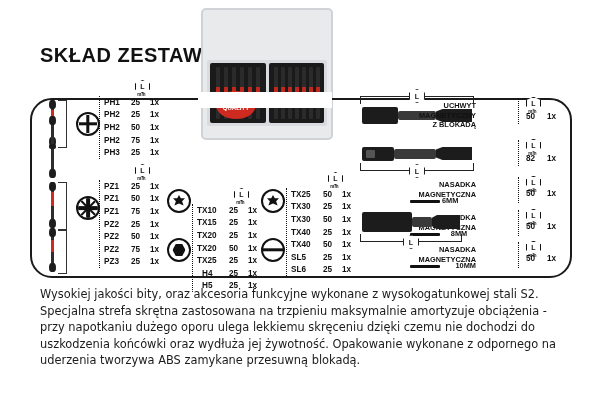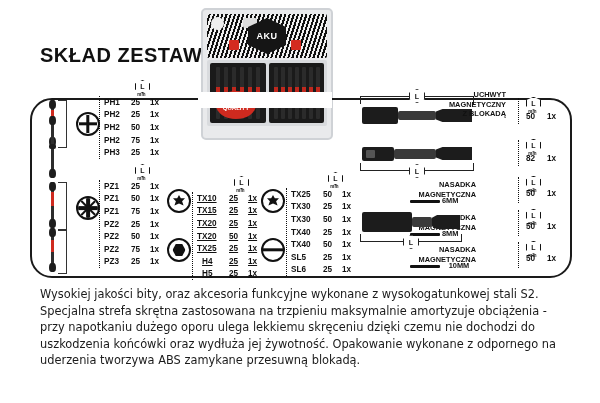--- a/index.html
+++ b/index.html
@@ -177,29 +177,20 @@
   .para p{margin:0;}
 </style>
 </head>
 <body>
 
 <div id="root">
 
   <div class="title">SKŁAD ZESTAWU:</div>
 
   <div class="product">
-    <div class="prod-head">
-      <div class="prod-badge"></div>
-      <div class="prod-badge2"></div>
-      <div class="prod-chip" style="left:22px;top:26px;"></div>
-      <div class="prod-chip" style="left:84px;top:26px;"></div>
-      <div class="prod-hex">
-        <span>AKU</span>
-      </div>
-    </div>
     <div class="prod-body">
       <div class="tray">
         <div class="bitrow" style="left:6px;">
             <i></i>
           </div>
         <div class="bitrow" style="left:14px;">
             <i></i>
           </div>
         <div class="bitrow" style="left:22px;">
             <i></i>
@@ -364,21 +355,21 @@
         <span class="qt">1x</span>
       </div>
   </div>
 
   <div class="drive tx" style="position:absolute;left:167px;top:189px;">
       <i></i>
     </div>
   <div class="drive hex" style="position:absolute;left:167px;top:238px;">
       <i></i>
     </div>
-  <div class="col" style="left:197px;top:192px;text-decoration:underline;">
+  <div class="col" style="left:197px;top:204px;">
     <div class="dotted" style="left:-5px;"></div>
     <div class="colhdr" style="left:36px;">
       <span class="lhex">
         <span class="hx">
             <b>L</b>
           </span>
         <span class="mm">mm</span>
       </span>
     </div>
     <div class="row">
@@ -472,21 +463,21 @@
   </div>
 
   <div class="brk up" style="left:360px;top:96px;width:112px;">
     <span class="tag">L</span>
   </div>
   <div class="tool" style="left:362px;top:107px;width:110px;height:17px;">
     <div class="body" style="left:0;top:0;width:36px;height:17px;"></div>
     <div class="sleeve" style="left:36px;top:4px;width:38px;height:9px;"></div>
     <div class="hexend" style="left:74px;top:2px;width:36px;height:13px;"></div>
   </div>
-  <div class="acc-label" style="left:398px;top:90px;width:78px;padding-left:30px;">
+  <div class="acc-label" style="left:398px;top:101px;width:78px;">
     <div>UCHWYT</div>
     <div>MAGNETYCZNY</div>
     <div>Z BLOKADĄ</div>
   </div>
   <div class="acc-hdr" style="left:525px;top:95px;">
     <span class="lhex">
       <span class="hx">
           <b>L</b>
         </span>
       <span class="mm">mm</span>
@@ -533,21 +524,21 @@
   </div>
   <div class="dotted" style="left:518px;top:177px;height:26px;"></div>
   <div class="acc-val" style="left:526px;top:189px;">50</div>
   <div class="acc-val" style="left:547px;top:189px;">1x</div>
 
   <div class="acc-label" style="left:398px;top:213px;width:78px;">
     <div>NASADKA</div>
     <div>MAGNETYCZNA</div>
   </div>
   <div class="acc-bar" style="left:410px;top:233px;width:30px;"></div>
-  <div class="acc-label" style="left:442px;top:229px;width:34px;text-align:left;">8MM</div>
+  <div class="acc-label" style="left:442px;top:229px;width:34px;text-align:center;">8MM</div>
   <div class="acc-hdr" style="left:525px;top:207px;">
     <span class="lhex">
       <span class="hx">
           <b>L</b>
         </span>
       <span class="mm">mm</span>
     </span>
   </div>
   <div class="dotted" style="left:518px;top:210px;height:26px;"></div>
   <div class="acc-val" style="left:526px;top:222px;">50</div>
@@ -559,21 +550,21 @@
     <div class="hexend" style="left:70px;top:3px;width:28px;height:14px;"></div>
   </div>
   <div class="brk dn" style="left:360px;top:234px;width:100px;">
     <span class="tag">L</span>
   </div>
   <div class="acc-label" style="left:398px;top:245px;width:78px;">
     <div>NASADKA</div>
     <div>MAGNETYCZNA</div>
   </div>
   <div class="acc-bar" style="left:410px;top:265px;width:30px;"></div>
-  <div class="acc-label" style="left:442px;top:261px;width:34px;text-align:center;">10MM</div>
+  <div class="acc-label" style="left:442px;top:261px;width:34px;text-align:right;">10MM</div>
   <div class="acc-hdr" style="left:525px;top:239px;">
     <span class="lhex">
       <span class="hx">
           <b>L</b>
         </span>
       <span class="mm">mm</span>
     </span>
   </div>
   <div class="dotted" style="left:518px;top:242px;height:26px;"></div>
   <div class="acc-val" style="left:526px;top:254px;">50</div>

